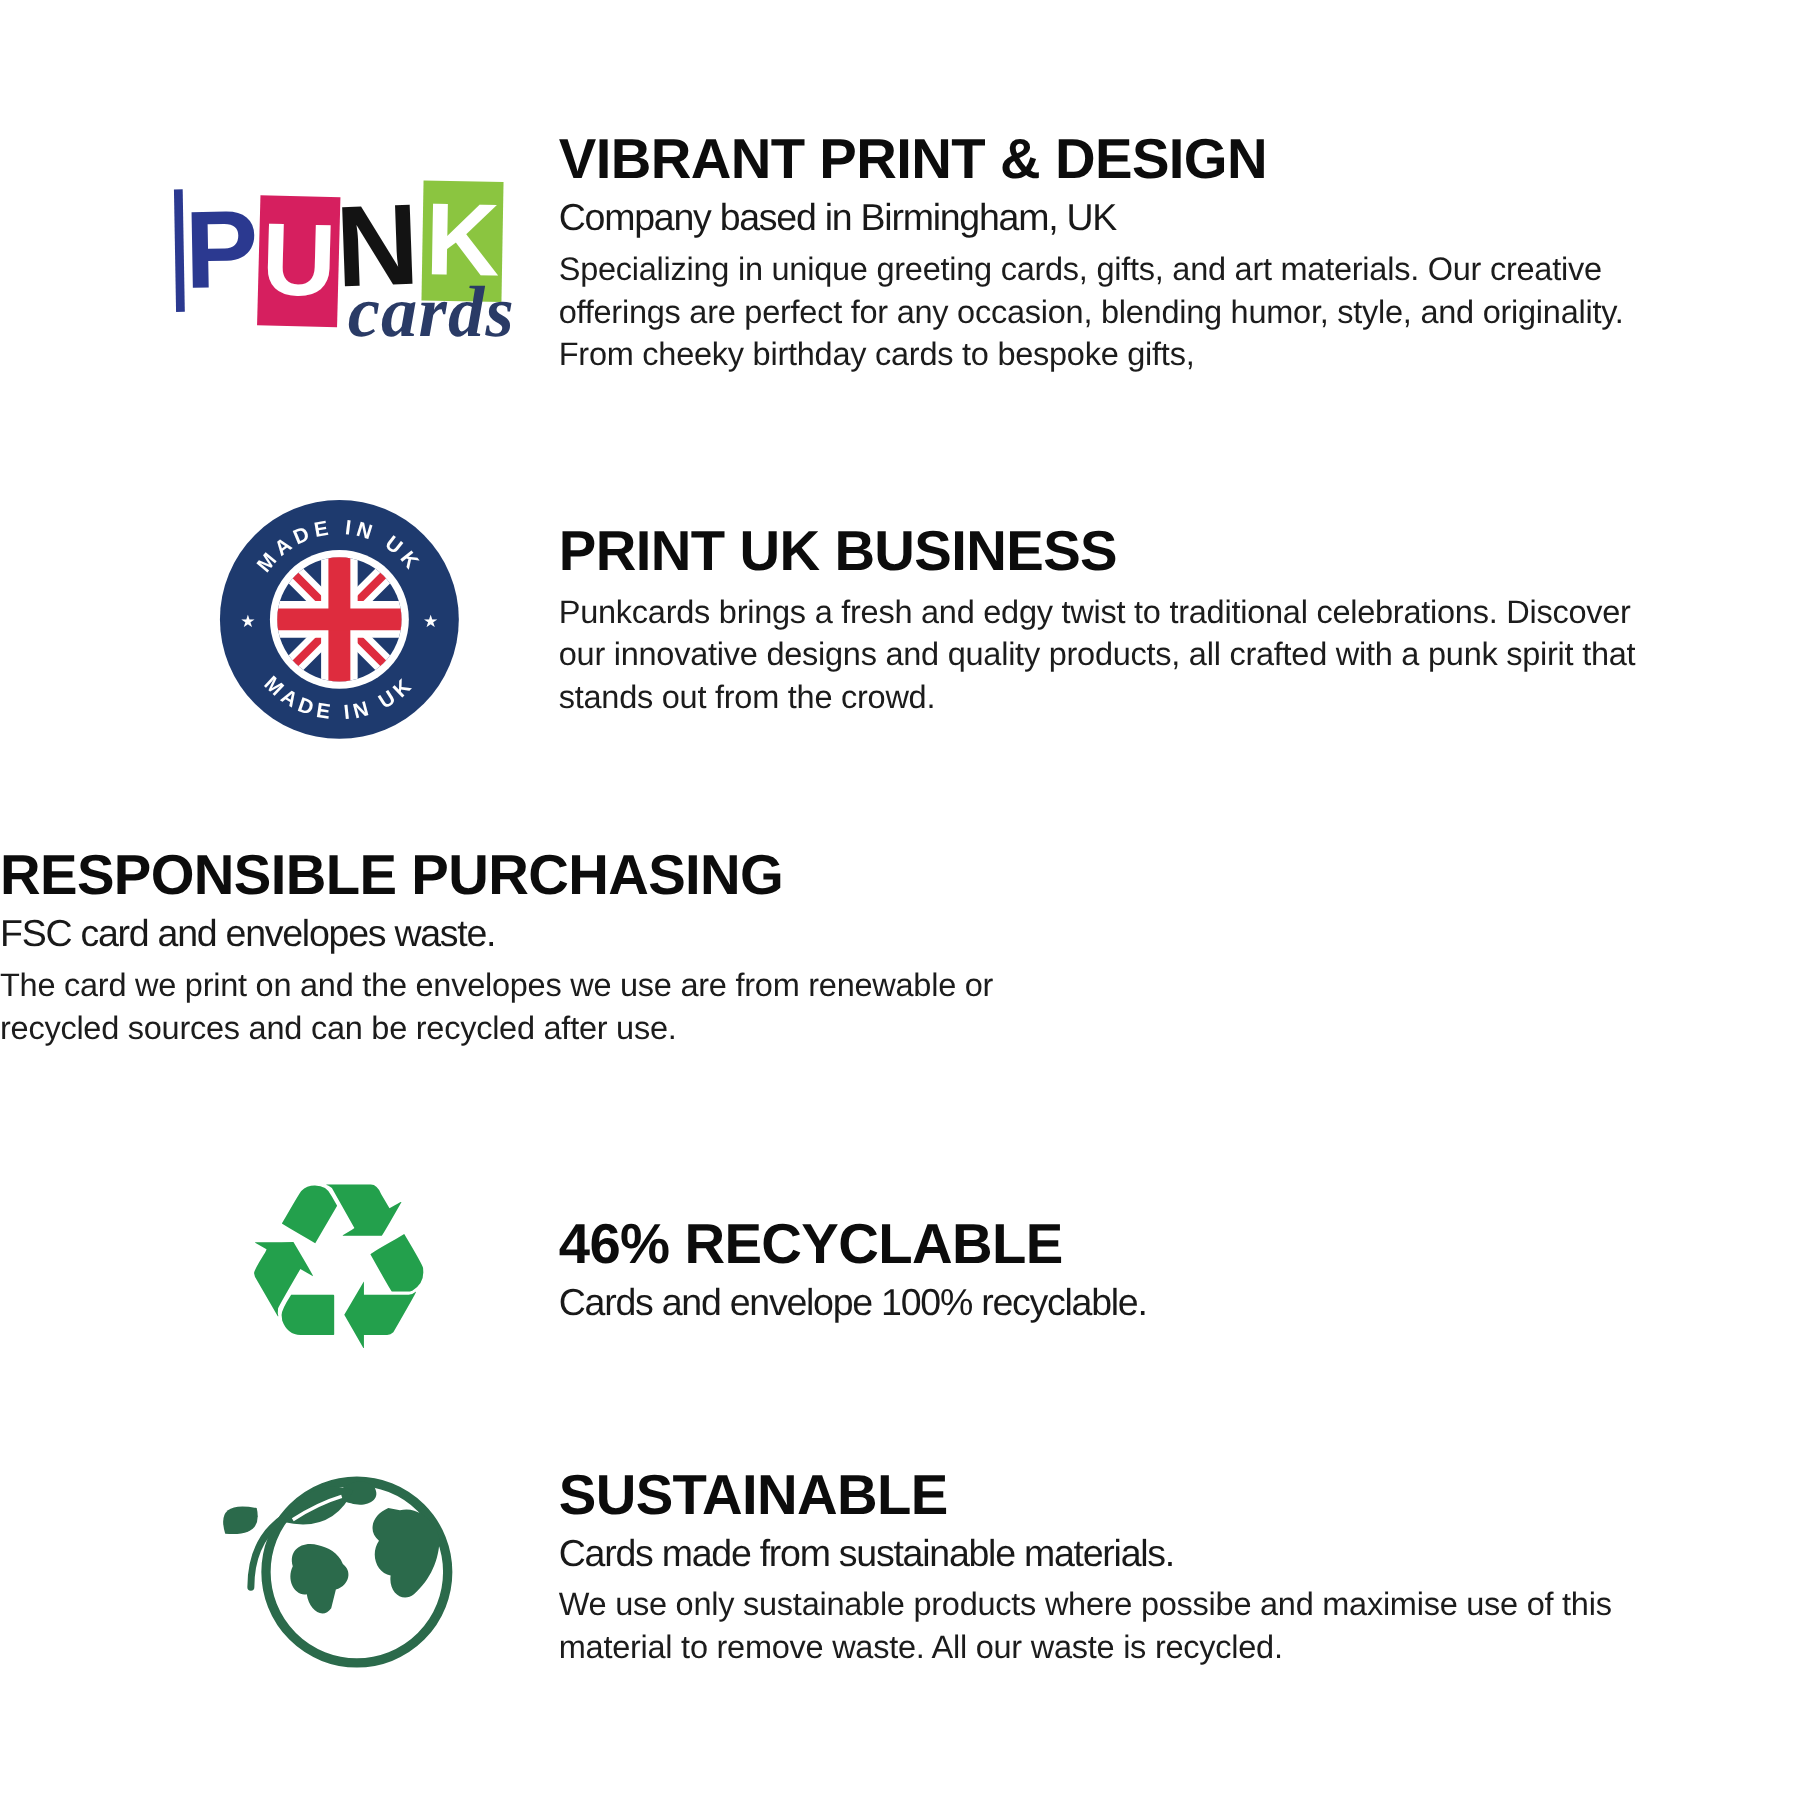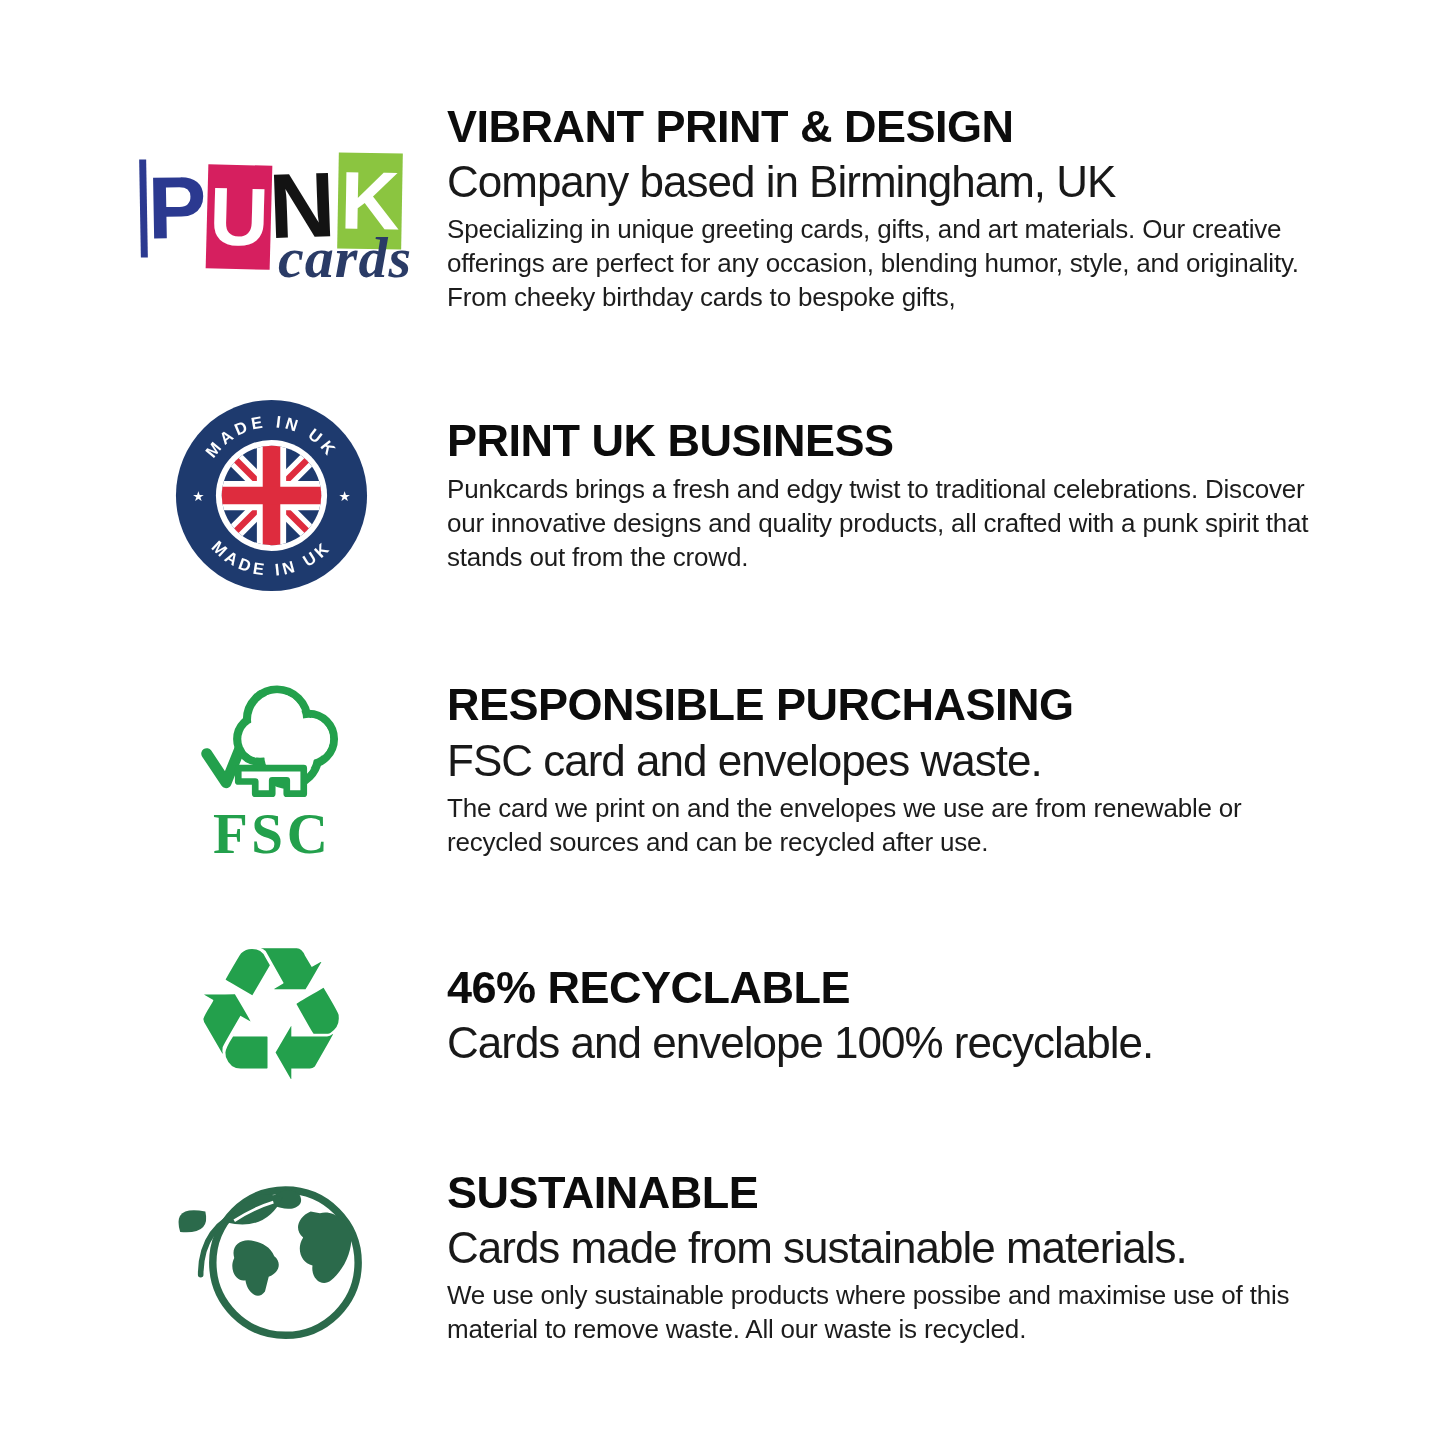--- a/index.html
+++ b/index.html
@@ -5,21 +5,21 @@
   html,body{margin:0;padding:0;background:#fff;}
   .canvas{
     width:1445px;height:1445px;position:relative;background:#ffffff;
     font-family:"Liberation Sans", sans-serif;overflow:hidden;
   }
   .row{position:absolute;left:0;right:0;display:flex;align-items:center;}
   .icon-cell{flex:0 0 447px;width:447px;display:flex;justify-content:center;align-items:center;
     padding-left:95px;box-sizing:border-box;}
   .text-cell{flex:1;padding-right:82px;}
   .sec-title{font-size:45px;font-weight:700;letter-spacing:-0.5px;color:#0c0c0c;line-height:1.05;}
-  .sec-sub{font-size:44px;font-weight:400;letter-spacing:-1px;color:#191919;line-height:1.05;
+  .sec-sub{font-size:30px;font-weight:400;letter-spacing:-1px;color:#191919;line-height:1.05;
     margin-top:9px;white-space:nowrap;}
   .sec-body{font-size:26px;line-height:34px;letter-spacing:-0.2px;color:#1c1c1c;margin-top:7px;
     white-space:pre-line;max-width:900px;}
 
   
   .punk-logo{position:relative;width:262px;height:112px;display:flex;align-items:flex-start;}
   .pl{font-weight:700;display:flex;align-items:center;justify-content:center;line-height:1;}
   .pl-p{width:62px;height:98px;margin-top:6px;color:var(--punk-blue,#2B3990);font-size:88px;
     border-left:7px solid var(--punk-blue,#2B3990);transform:rotate(-1deg);}
   .pl-u{width:66px;height:104px;margin-top:12px;background:var(--punk-pink,#D61F5F);color:#fff;
@@ -110,38 +110,20 @@
     </div>
     <div class="text-cell">
       <div class="sec-title">PRINT UK BUSINESS</div>
       <div class="sec-body">Punkcards brings a fresh and edgy twist to traditional celebrations. Discover
 our innovative designs and quality products, all crafted with a punk spirit that
 stands out from the crowd.</div>
     </div>
   </div>
 
   <div class="row" style="top:676px;">
-    <div class="icon-cell">
-      <svg width="158" height="188" viewBox="0 0 130 155">
-
-        <path class="g-stroke" d="M 12,64 L 28,88 L 57,16" stroke-width="9" stroke-linecap="round" stroke-linejoin="round"></path>
-
-        <circle class="g-stroke" cx="70" cy="36" r="25" stroke-width="6.5"></circle>
-        <circle class="g-stroke" cx="96" cy="52" r="21" stroke-width="6.5"></circle>
-        <circle class="g-stroke" cx="80" cy="66" r="24" stroke-width="6.5"></circle>
-        <circle class="g-stroke" cx="56" cy="52" r="19" stroke-width="6.5"></circle>
-        <circle class="erase" cx="70" cy="36" r="21.5"></circle>
-        <circle class="erase" cx="96" cy="52" r="17.5"></circle>
-        <circle class="erase" cx="80" cy="66" r="20.5"></circle>
-        <circle class="erase" cx="56" cy="52" r="15.5"></circle>
-
-        <path class="g-stroke-fillw" d="M 38,76 L 38,87 L 52,87 L 52,97 L 66,97 L 66,86 L 78,86 L 78,97 L 92,97 L 92,76 Z" stroke-width="5.5" stroke-linejoin="round"></path>
-        <text class="fsc-text" x="66" y="146" font-size="47" letter-spacing="3" text-anchor="middle">FSC</text>
-      </svg>
-    </div>
     <div class="text-cell">
       <div class="sec-title">RESPONSIBLE PURCHASING</div>
       <div class="sec-sub">FSC card and envelopes waste.</div>
       <div class="sec-body">The card we print on and the envelopes we use are from renewable or
 recycled sources and can be recycled after use.</div>
     </div>
   </div>
 
   <div class="row" style="top:929px;">
     <div class="icon-cell">

